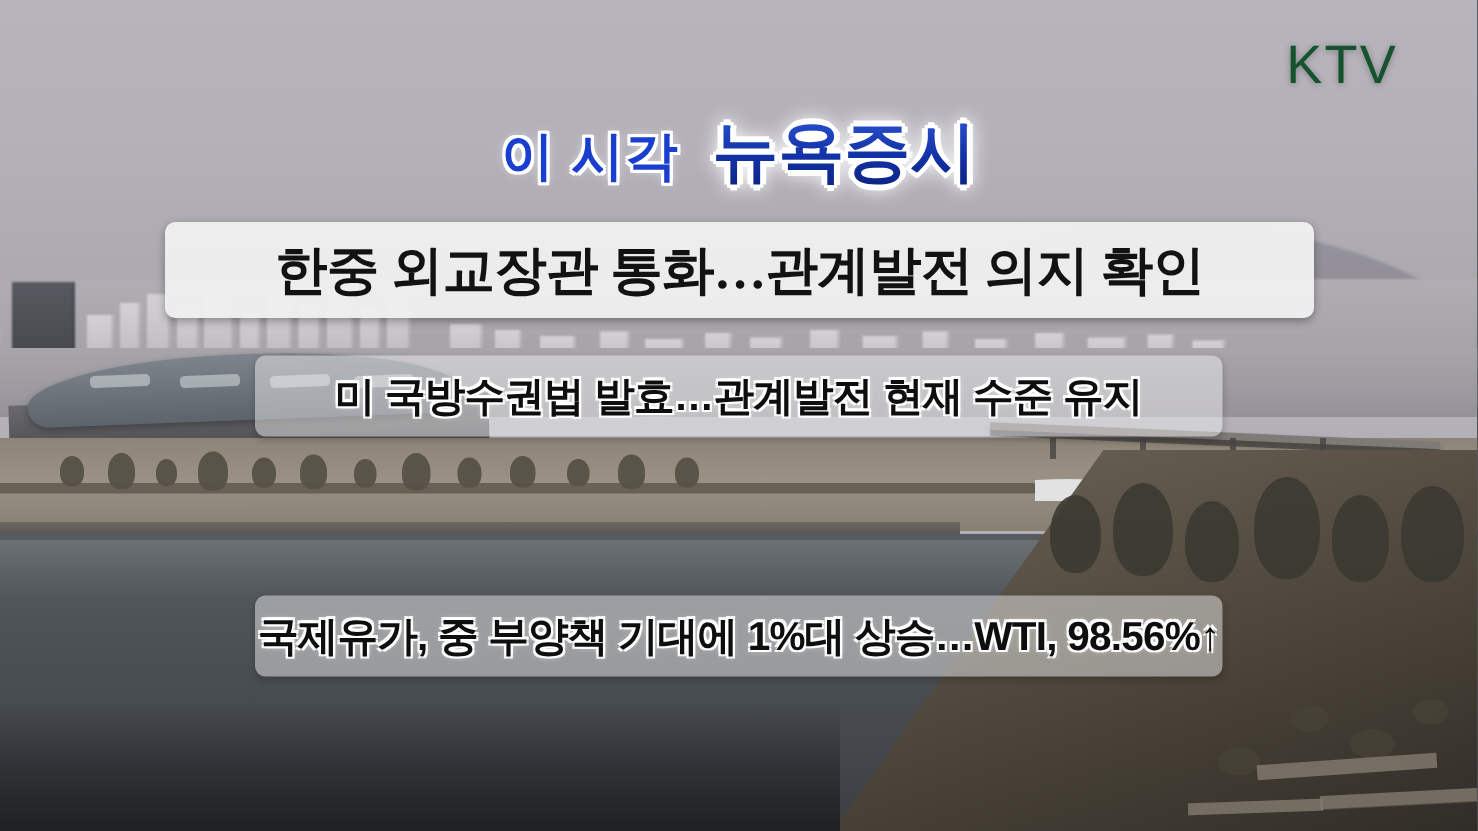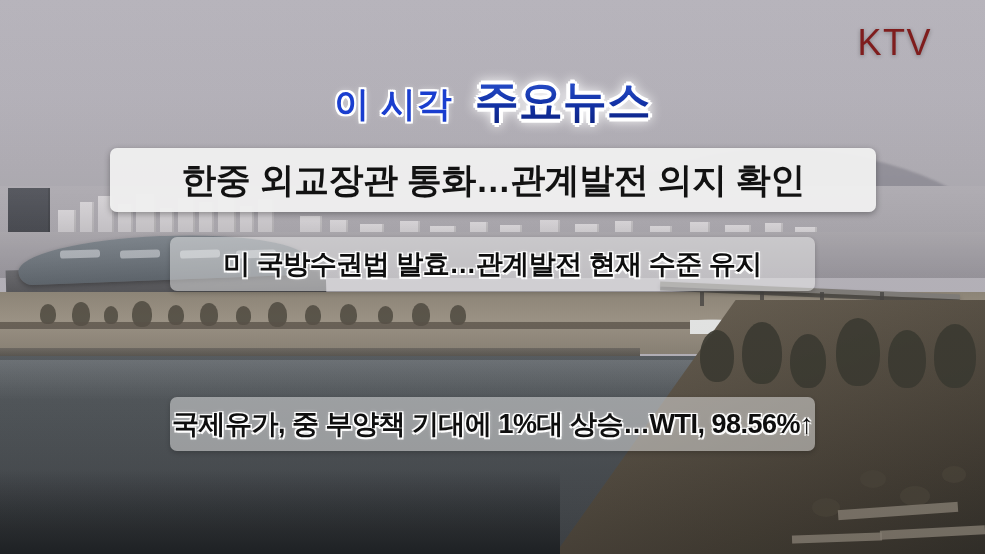--- a/index.html
+++ b/index.html
@@ -169,21 +169,21 @@
     background: linear-gradient(180deg, rgba(45,48,51,0) 0%, rgba(38,41,44,.85) 70%, rgba(32,35,38,1) 100%);
   }
   .veil {
     position: absolute; inset: 0;
     background: linear-gradient(180deg, rgba(190,188,192,.10) 0%, rgba(150,150,155,.02) 40%, rgba(0,0,0,.06) 100%);
   }
 
   
   .logo {
     position: absolute; right: 53px; top: 22px;
-    color: #7f1d1d;
+    color: #14532d;
     font-size: 36px;
     font-weight: 300;
     letter-spacing: 1.5px;
     text-shadow: 0 1px 4px rgba(0,0,0,.30);
   }
 
   .title-row {
     position: absolute; left: 0; top: 72px; width: 985px;
     text-align: center;
     white-space: nowrap;
@@ -225,20 +225,21 @@
     border-radius: 7px;
     display: flex;
     align-items: center;
     justify-content: center;
     box-sizing: border-box;
   }
   .bar-main {
     left: 110px; top: 148px; width: 766px; height: 64px;
     background: rgba(238,238,238,.97);
     box-shadow: 0 2px 6px rgba(0,0,0,.33);
+    font-family: Liberation Serif, serif;
   }
   .bar-main .headline {
     font-size: 35px;
     font-weight: 700;
     color: #121212;
     letter-spacing: -0.5px;
     white-space: nowrap;
   }
   .bar-sub {
     left: 170px; width: 645px; height: 54px;
@@ -354,21 +355,21 @@
     <div class="garden-wall" style="left:880px; top:528px; width:105px; height:9px;  transform:rotate(-3deg);"></div>
     <div class="garden-wall" style="left:792px; top:534px; width:90px;  height:8px;  transform:rotate(-2deg);"></div>
 
     <div class="foreground-dark"></div>
     <div class="veil"></div>
   </div>
 
   <div class="logo">KTV</div>
 
   <div class="title-row">
-    <span class="title-a">이 시각</span><span class="title-b">주요뉴스</span>
+    <span class="title-a">이 시각</span><span class="title-b">뉴욕증시</span>
   </div>
 
   <div class="bar bar-main">
     <span class="headline">한중 외교장관 통화…관계발전 의지 확인</span>
   </div>
 
   <div class="bar bar-sub r2">
     <span class="headline">미 국방수권법 발효…관계발전 현재 수준 유지</span>
   </div>
 

